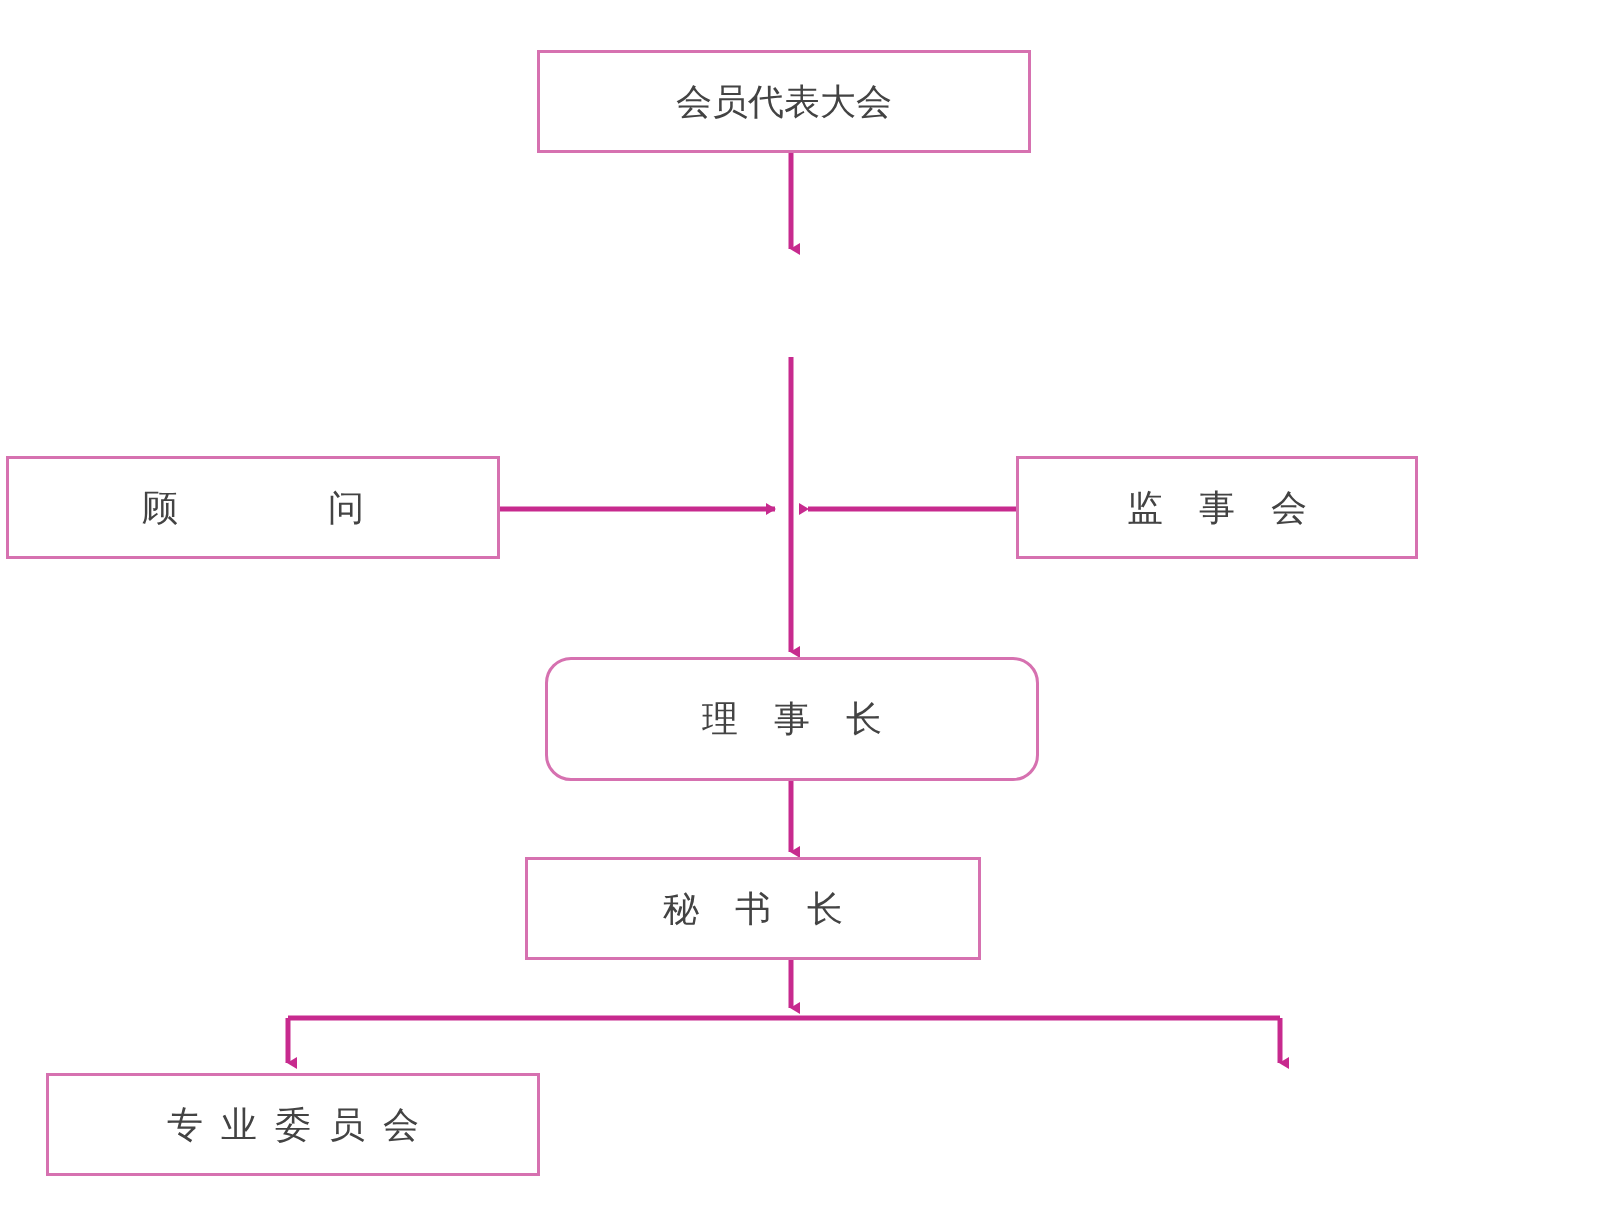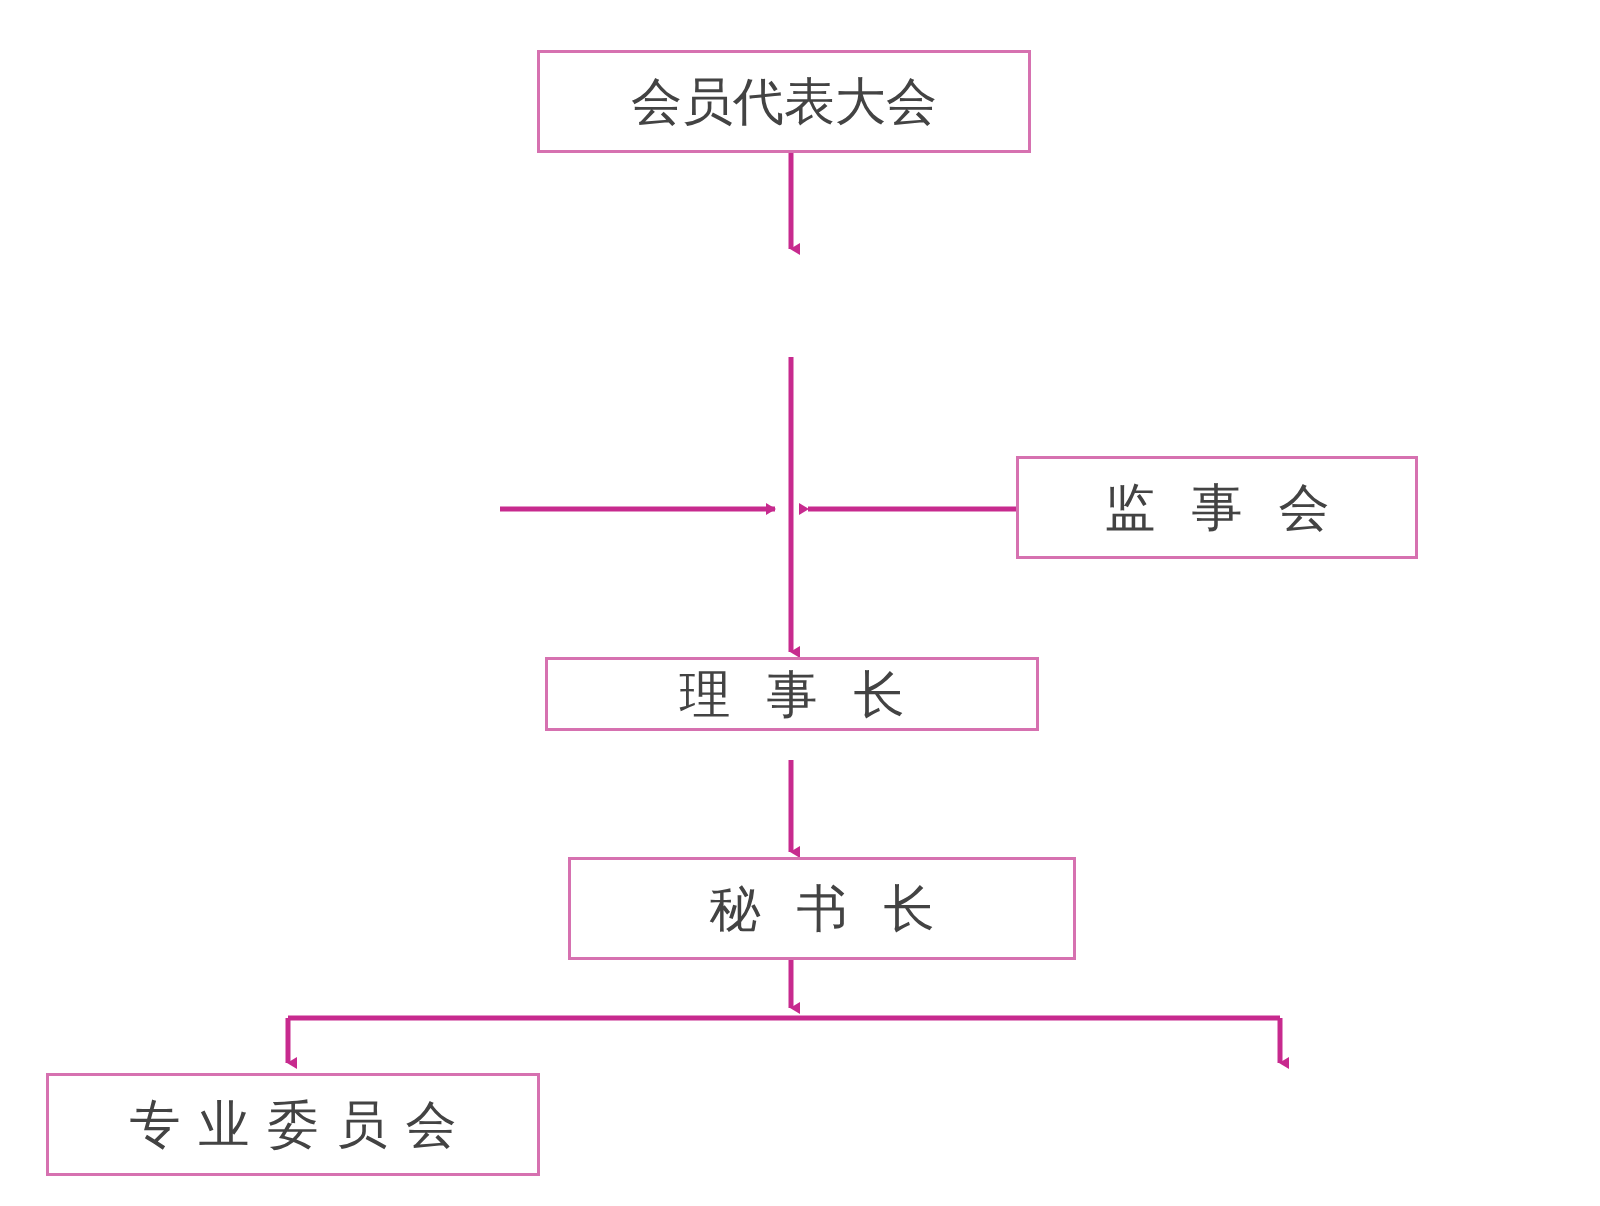--- a/index.html
+++ b/index.html
@@ -31,21 +31,21 @@
     background: #ffffff;
     border: 3px solid #d671b0;
     display: flex;
     align-items: center;
     justify-content: center;
     z-index: 2;
   }
   .node-label {
     color: #434343;
     font-family: "DejaVu Sans", "Liberation Sans", sans-serif;
-    font-size: 51px;
+    font-size: 36px;
     line-height: 1;
     white-space: nowrap;
     text-align: center;
   }
   .node-label.spaced {
     letter-spacing: 36px;
     text-indent: 36px;
   }
 </style>
 </head>
@@ -85,30 +85,33 @@
 
       <line x1="1280" y1="1018" x2="1280" y2="1063" marker-end="url(#arrow-down)"></line>
     </g>
   </svg>
 
   <div class="node-box" style="left:537px; top:50px; width:494px; height:103px;">
     <span class="node-label">会员代表大会</span>
   </div>
 
 
+  <div class="node-box" style="left:6px; top:456px; width:494px; height:103px;">
+    <span class="node-label spaced" style="letter-spacing:150px; text-indent:150px;">顾问</span>
+  </div>
 
   <div class="node-box" style="left:1016px; top:456px; width:402px; height:103px;">
     <span class="node-label spaced">监事会</span>
   </div>
 
-  <div class="node-box" style="left:545px; top:657px; width:494px; height:74px;">
+  <div class="node-box" style="left:545px; top:657px; width:494px; height:124px;border-radius:26px;">
     <span class="node-label spaced">理事长</span>
   </div>
 
-  <div class="node-box" style="left:568px; top:857px; width:508px; height:103px;">
+  <div class="node-box" style="left:525px; top:857px; width:456px; height:103px;">
     <span class="node-label spaced">秘书长</span>
   </div>
 
   <div class="node-box" style="left:46px; top:1073px; width:494px; height:103px;align-items:center;">
     <span class="node-label spaced" style="letter-spacing:18px; text-indent:18px;">专业委员会</span>
   </div>
 
 
 </div>
 

